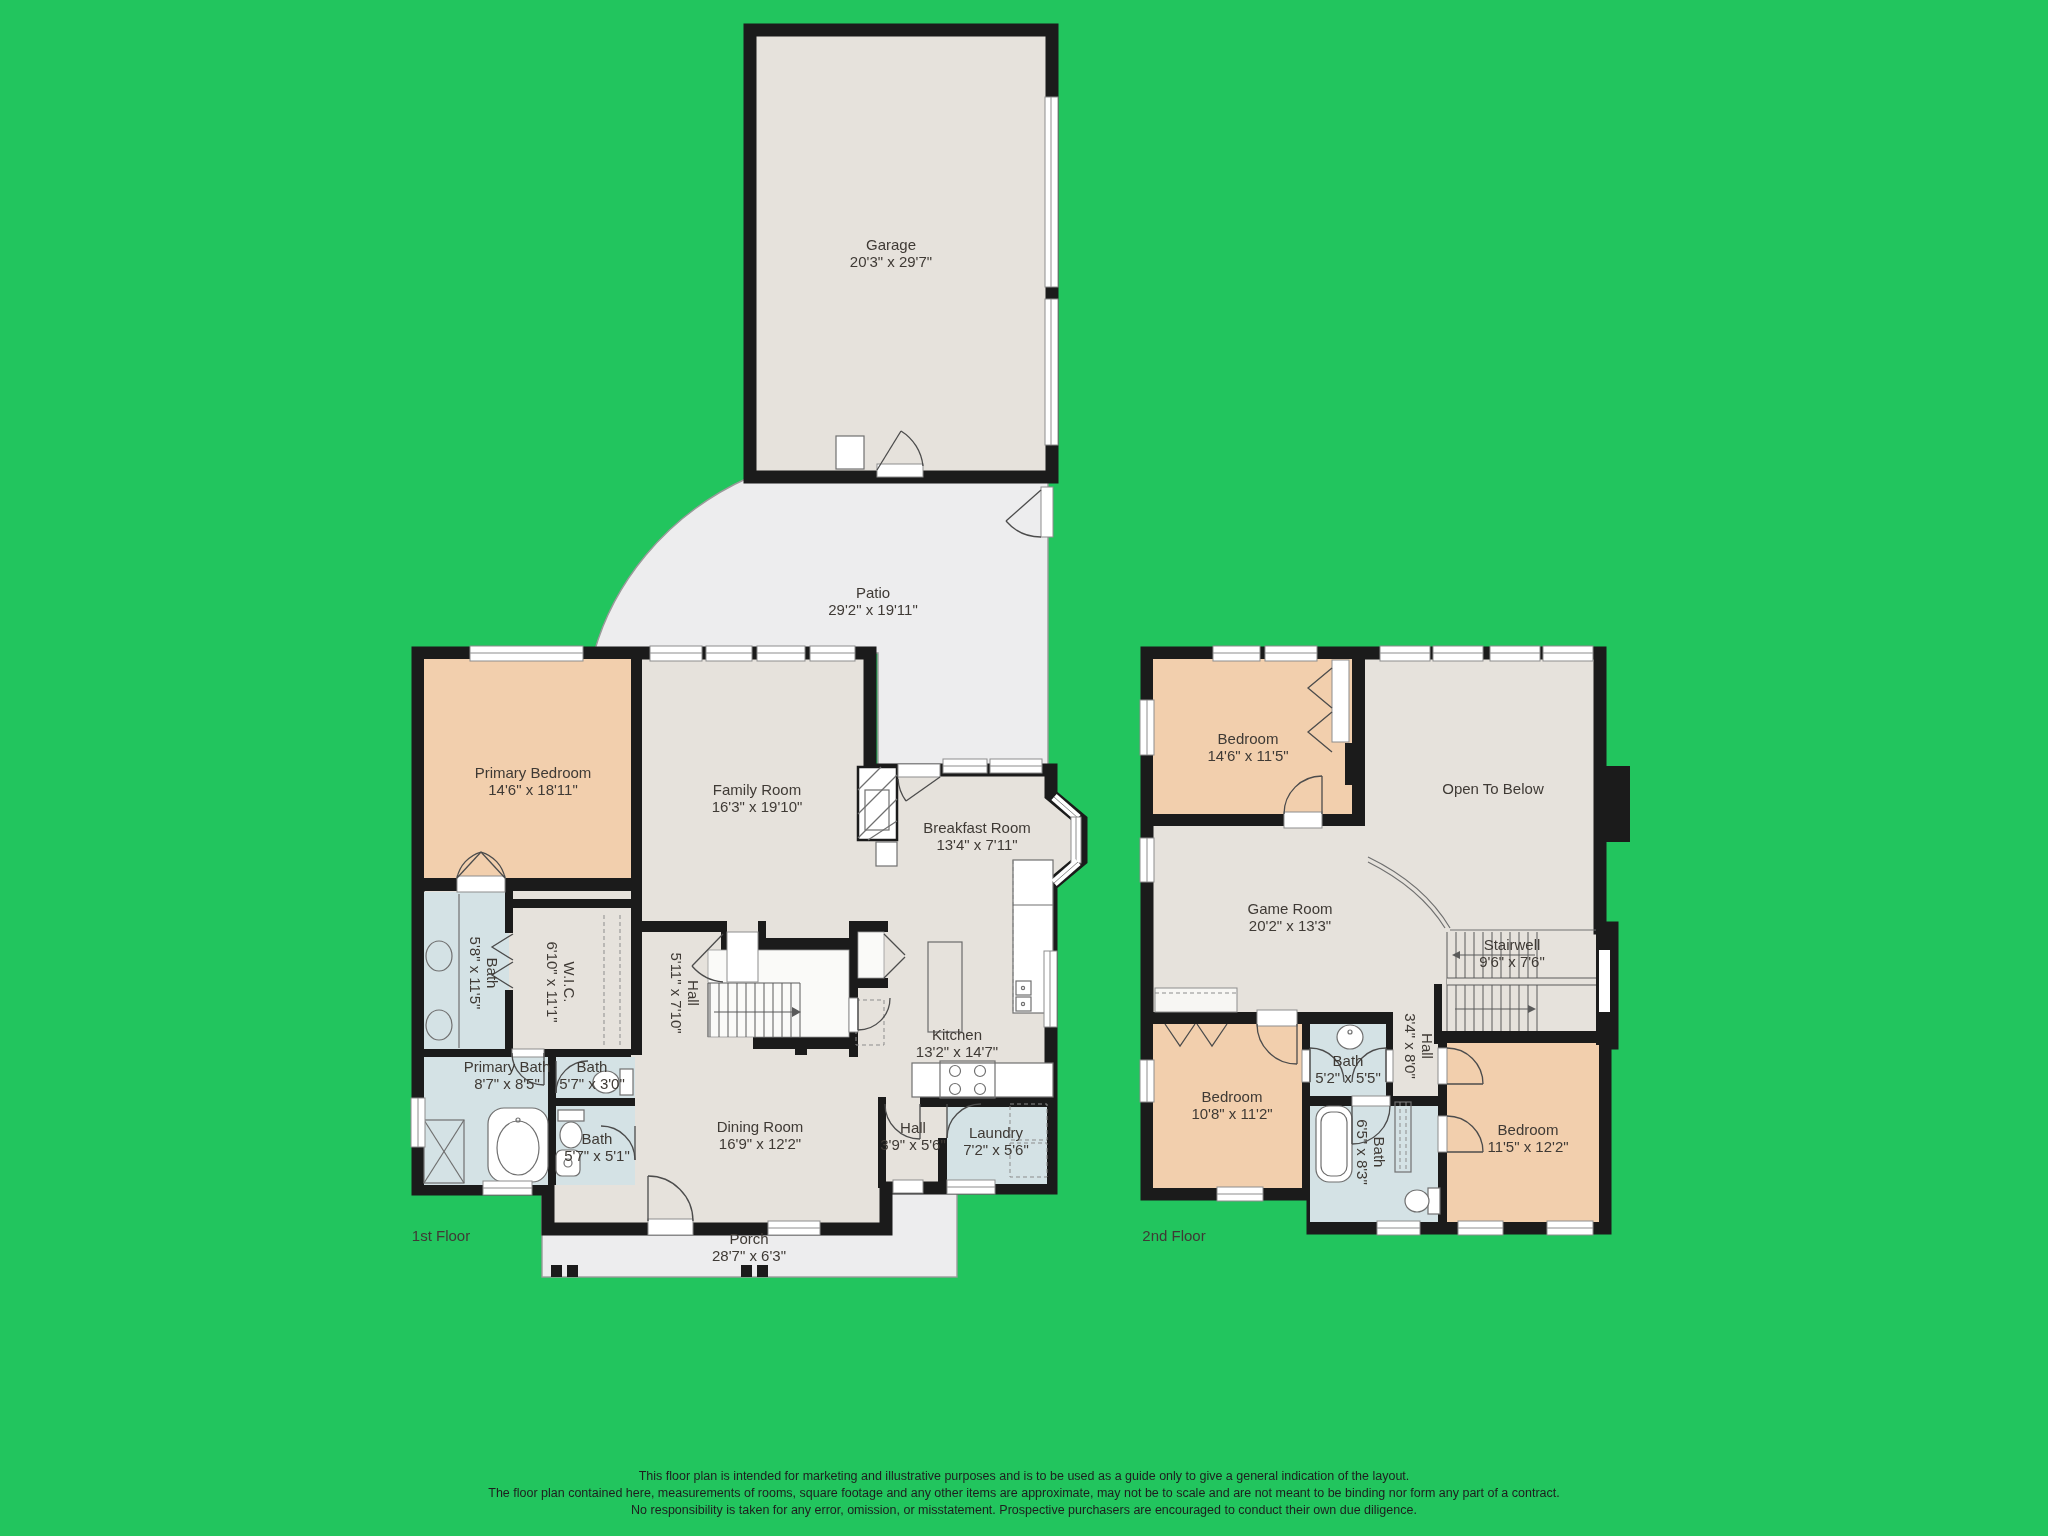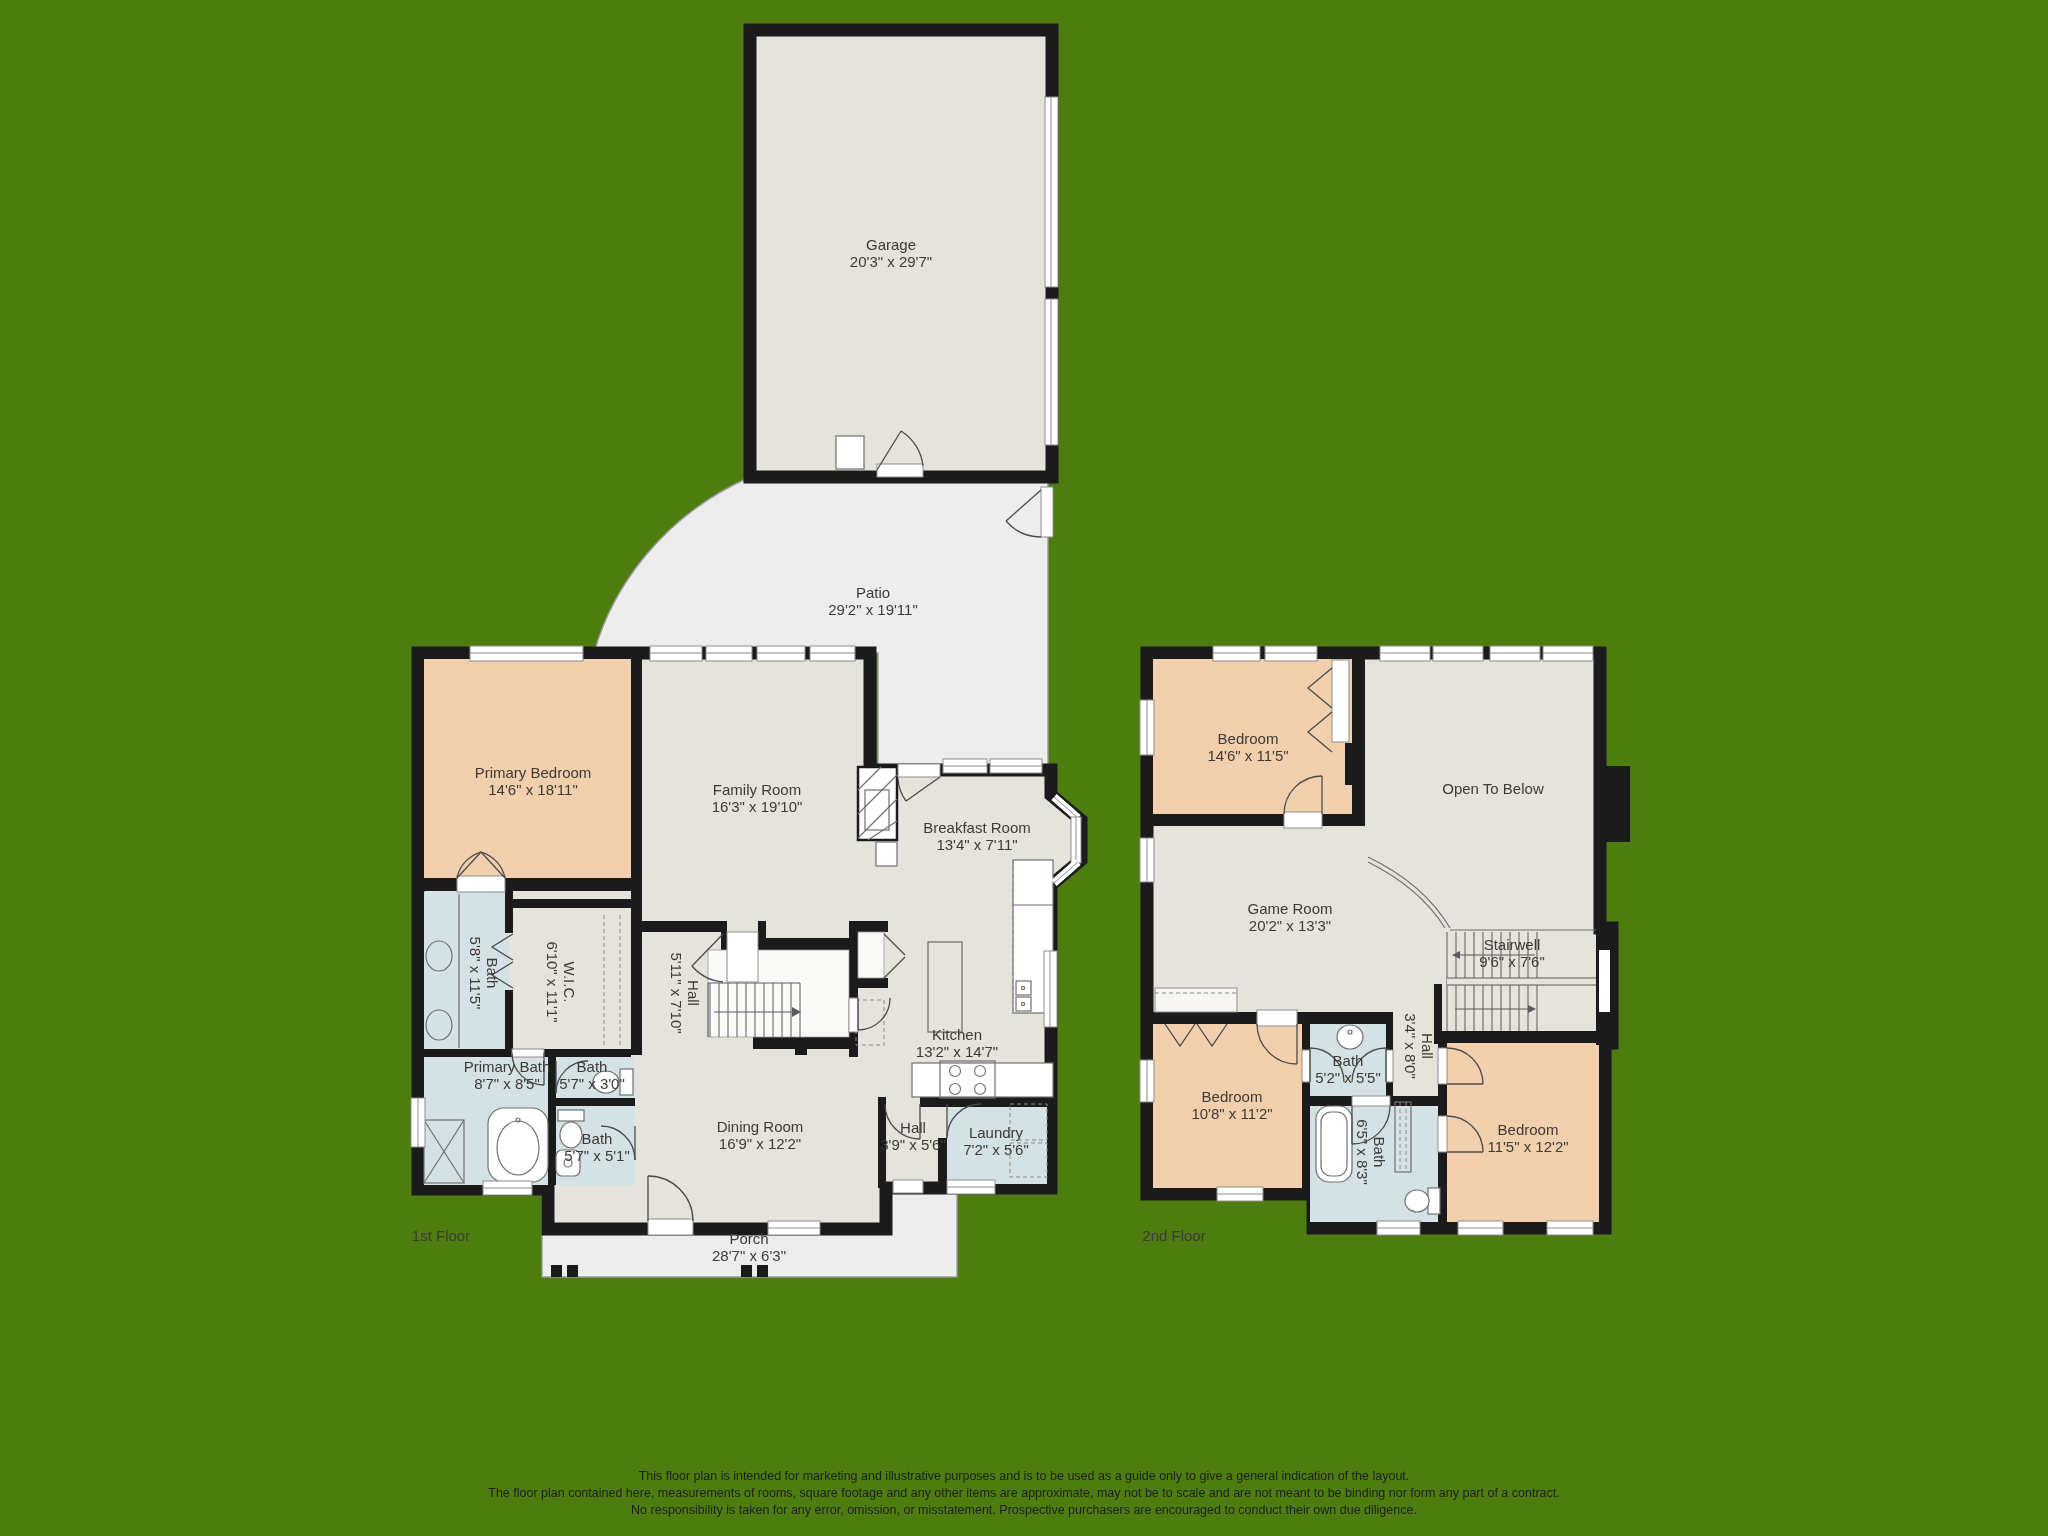--- a/index.html
+++ b/index.html
@@ -1,16 +1,16 @@
 <!DOCTYPE html>
 <html><head>
 <meta charset="utf-8">
 <style>
   html,body{margin:0;padding:0;background:#ffffff;}
-  #stage{position:relative;width:2048px;height:1536px;background:#4d7c0f;overflow:hidden;}
+  #stage{position:relative;width:2048px;height:1536px;background:#22c55e;overflow:hidden;}
   svg{position:absolute;left:0;top:0;}
   .wall{fill:#1b1b1b;stroke:none;}
   .outline{fill:#e6e2dc;stroke:#1b1b1b;stroke-width:13;stroke-linejoin:miter;}
   .outdoor{fill:#ededee;stroke:#9a9a9a;stroke-width:1.4;}
   .fill-bed{fill:#f2cfad;}
   .fill-bath{fill:#d4e2e5;}
   .fill-white{fill:#fafaf8;stroke:#9a9a9a;stroke-width:.8;}
   .win rect{fill:#ffffff;stroke:#8d8d8d;stroke-width:1;}
   .win line{stroke:#8d8d8d;stroke-width:1;}
   .winband{stroke:#ffffff;stroke-width:8;}

